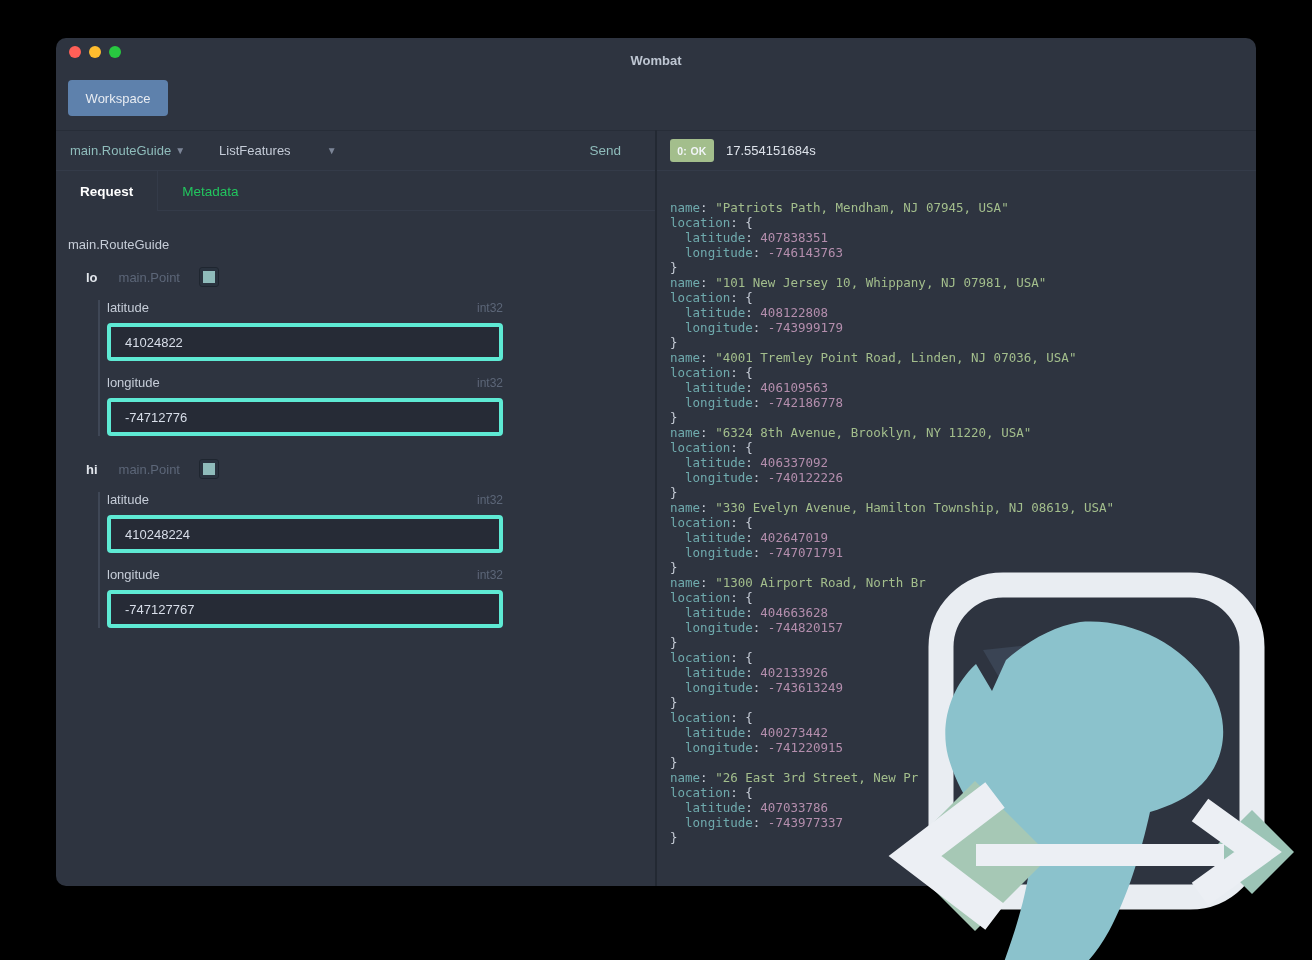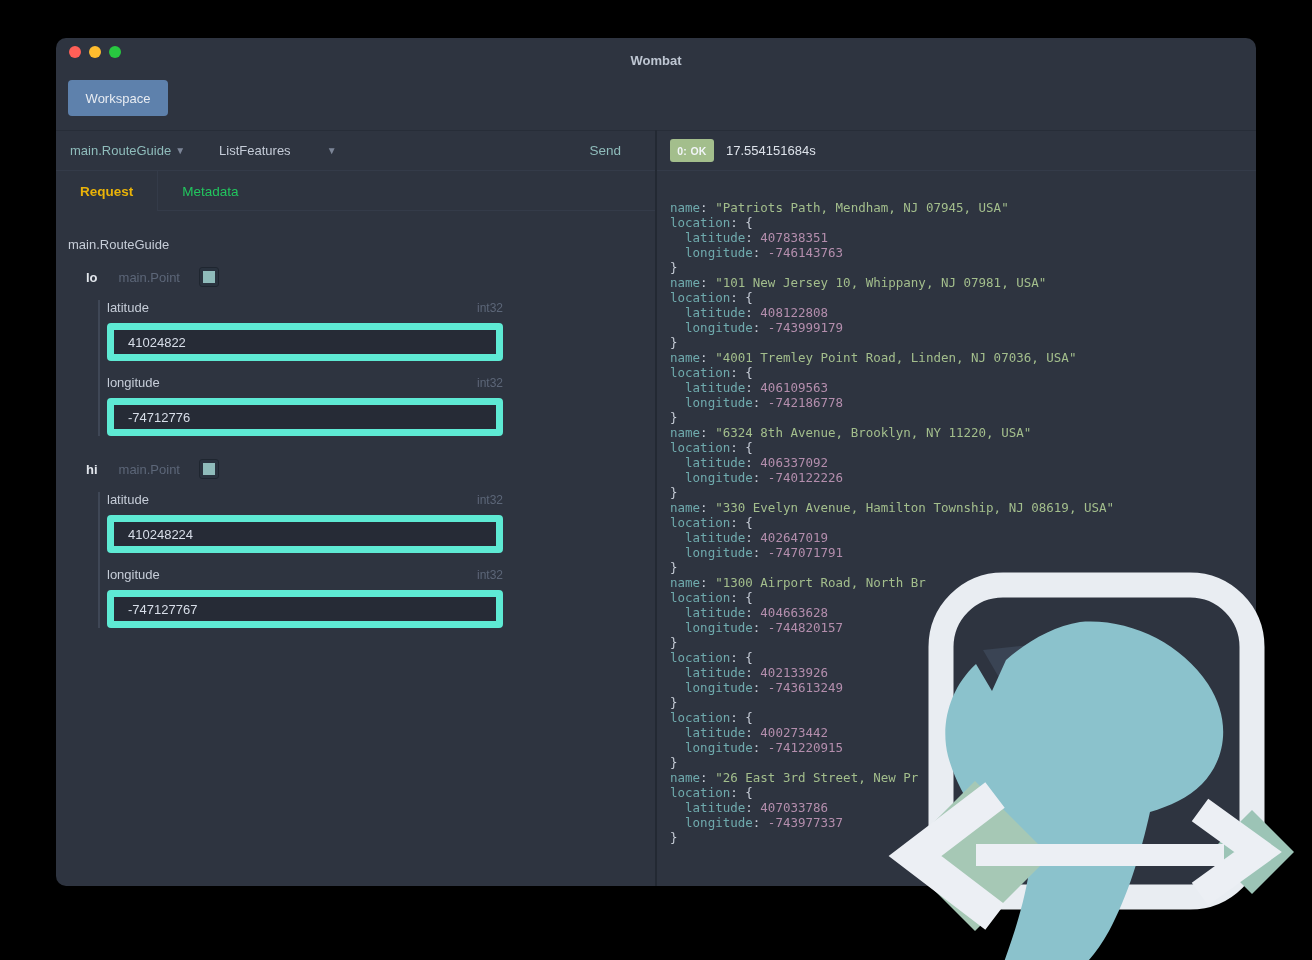--- a/index.html
+++ b/index.html
@@ -77,21 +77,21 @@
   }
   .duration{margin-left:12px;font-size:13px;color:#DDE2EA;}
   
   .tabbar{height:40px;flex:0 0 40px;display:flex;position:relative;}
   .tabbar::after{content:"";position:absolute;left:0;right:0;bottom:0;height:1px;background:var(--border-soft);}
   .tab{
     display:flex;align-items:center;padding:0 24px;font-size:13.5px;
     color:#22c55e;cursor:pointer;position:relative;z-index:2;
   }
   .tab.active{
-    color:#eab308;font-weight:bold;
+    color:#ffffff;font-weight:bold;
     border-right:1px solid var(--border-soft);
     background:var(--bg-window);
   }
   .tab.active::after{content:"";position:absolute;left:0;right:0;bottom:-1px;height:2px;background:var(--bg-window);}
   
   .form-area{flex:1;overflow:hidden;padding:26px 16px 0 12px;}
   .msg-type{font-size:13px;color:#C6CDD8;}
   .field-block{margin-top:16px;}
   .field-head{display:flex;align-items:center;margin-left:18px;}
   .field-name{font-size:13px;font-weight:bold;color:#E2E6EC;}
@@ -102,21 +102,21 @@
     border:3px solid #2A333F;outline:1px solid #1F2630;cursor:pointer;
   }
   .subfields{
     margin-left:30px;margin-top:10px;border-left:2px solid #3F4756;padding-left:7px;
   }
   .f-row-label{display:flex;align-items:center;width:396px;margin-top:14px;}
   .f-label{font-size:13px;color:#C6CDD8;}
   .f-type{margin-left:auto;font-size:12px;color:var(--text-faint);}
   .f-input{
     display:block;width:396px;height:38px;margin-top:8px;
-    background:var(--bg-input);border:7px solid #5eead4;border-radius:4px;
+    background:var(--bg-input);border:4px solid #5eead4;border-radius:4px;
     color:var(--text-main);font-size:13px;padding:0 14px;
     font-family:"Liberation Sans",sans-serif;
   }
   
   .response-area{
     flex:1;overflow:hidden;padding:29px 8px 0 13px;
     font-family:"DejaVu Sans Mono",monospace;font-size:12.5px;line-height:15px;
     white-space:pre;
   }
   .rl{height:15px;}

